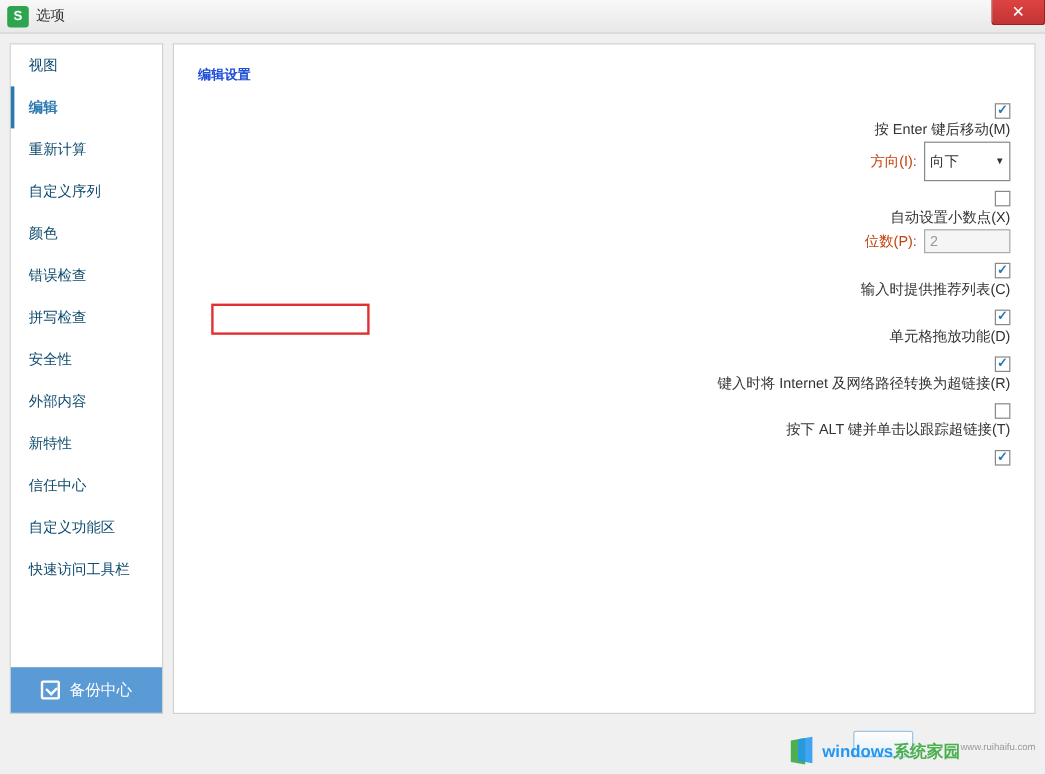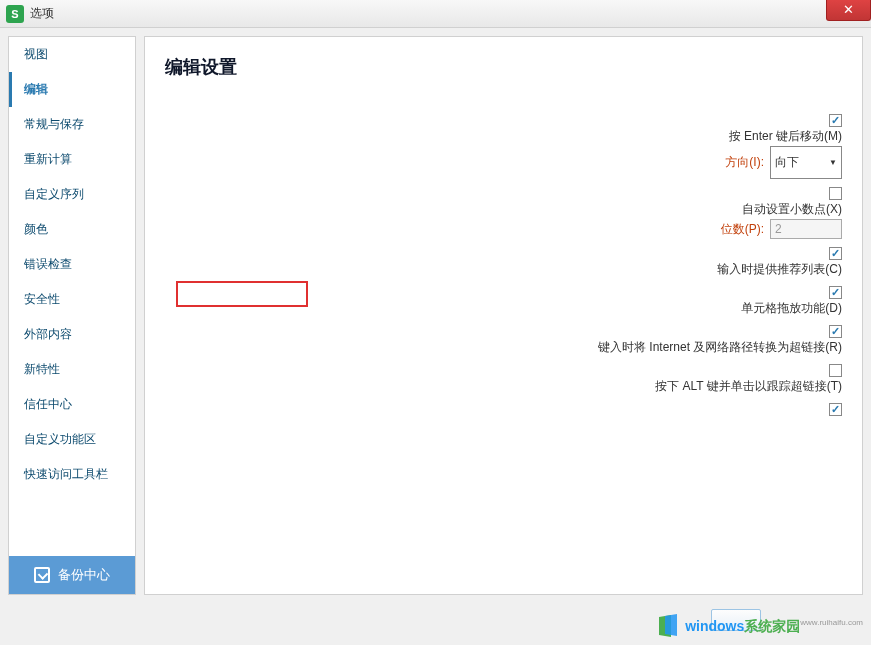--- a/index.html
+++ b/index.html
@@ -114,24 +114,24 @@
       border-bottom: 2px solid white;
       transform: rotate(-45deg);
     }
     .content-panel {
       flex: 1;
       background: white;
       border: 1px solid #d0d0d0;
       padding: 18px 20px;
     }
     .panel-title {
-      font-size: 18px;
-      color: #0f172a;
-      font-weight: bold;
-      margin-bottom: 31px;
+      font-size: 11px;
+      color: #1d4ed8;
+      font-weight: bold;
+      margin-bottom: 12px;
     }
     .option-row {
       display: flex;
       align-items: flex-end;
       padding: 4px 0 4px 16px;
       font-size: 12px;
       color: #333;
       gap: 1px;
       flex-direction: column;
     }
@@ -263,25 +263,25 @@
   <div class="title-text">选项</div>
   <div class="close-btn">
     <span>✕</span>
   </div>
 </div>
 
 <div class="main-container">
   <div class="sidebar">
     <div class="sidebar-item">视图</div>
     <div class="sidebar-item active">编辑</div>
-    <div class="sidebar-item">常规与保存</div>
     <div class="sidebar-item">重新计算</div>
     <div class="sidebar-item">自定义序列</div>
     <div class="sidebar-item">颜色</div>
     <div class="sidebar-item">错误检查</div>
+    <div class="sidebar-item">拼写检查</div>
     <div class="sidebar-item">安全性</div>
     <div class="sidebar-item">外部内容</div>
     <div class="sidebar-item">新特性</div>
     <div class="sidebar-item">信任中心</div>
     <div class="sidebar-item">自定义功能区</div>
     <div class="sidebar-item">快速访问工具栏</div>
     <div class="sidebar-spacer"></div>
     <div class="backup-btn">
       <div class="backup-icon"></div>
       <span>备份中心</span>

